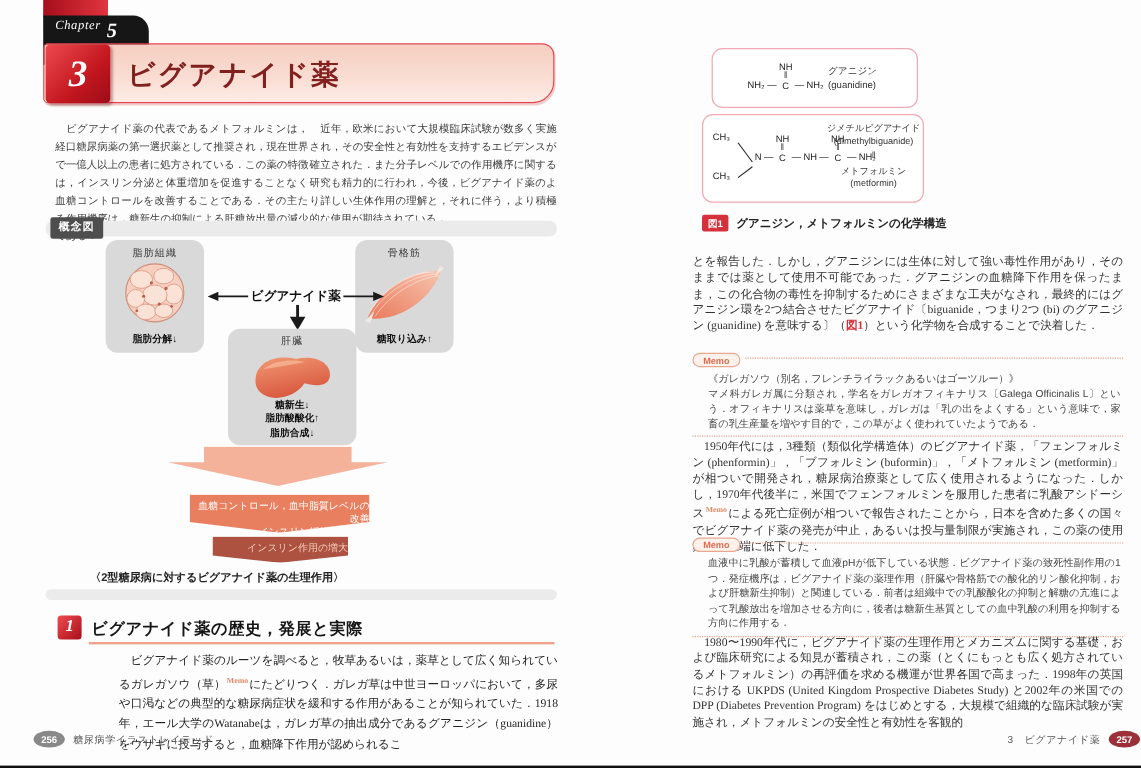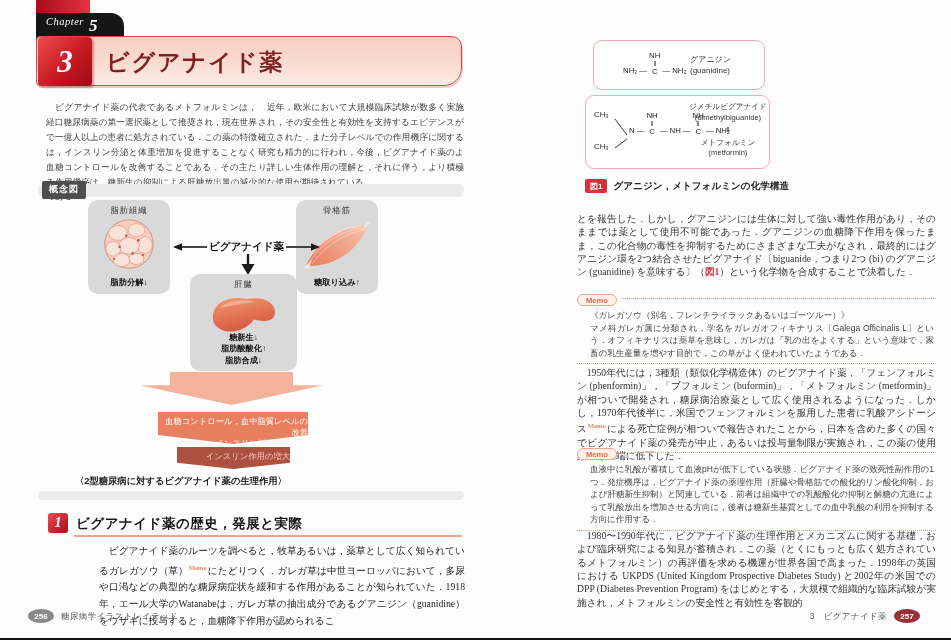--- a/index.html
+++ b/index.html
@@ -69,21 +69,21 @@
     font-family:"Liberation Serif","DejaVu Serif",serif; font-style:italic; font-weight:bold; font-size:14px; }
   #sec1-title { left:76px; top:515px; font-size:13.5px; font-weight:bold; color:#161616; letter-spacing:.5px; }
   #sec1-rule { left:74px; top:535px; width:388px; height:2px; background:#f0a28c; }
   #sec1-body { left:99px; top:543px; width:366px; font-size:9.7px; line-height:16.6px;
     text-align:justify; color:#222; font-family:"Liberation Serif","DejaVu Serif",serif; }
   .memo-ref { color:#e08a67; font-size:6.5px; font-weight:bold; vertical-align:super; padding:0 1px; }
 
   
   .footer { top:609px; display:flex; align-items:center; gap:7px; }
   #footer-left { left:28px; }
-  #footer-right { right:31px; }
+  #footer-right { right:1px; }
   .page-oval { width:26px; height:14px; border-radius:50%; color:#fff; font-size:8px;
     font-weight:bold; display:flex; align-items:center; justify-content:center; }
   #oval-left { background:var(--footer-left-badge); }
   #oval-right { background:var(--footer-right-badge); }
   .footer-text { font-size:8.4px; color:#555; letter-spacing:.5px; }
   #bottom-edge { left:0; bottom:0; width:951px; height:2px; background:#101010; }
 
   
   .figbox { border:1.3px solid var(--fig-border-pink); border-radius:9px; background:#fff; }
   #figbox1 { left:593px; top:40px; width:172px; height:50px; }

